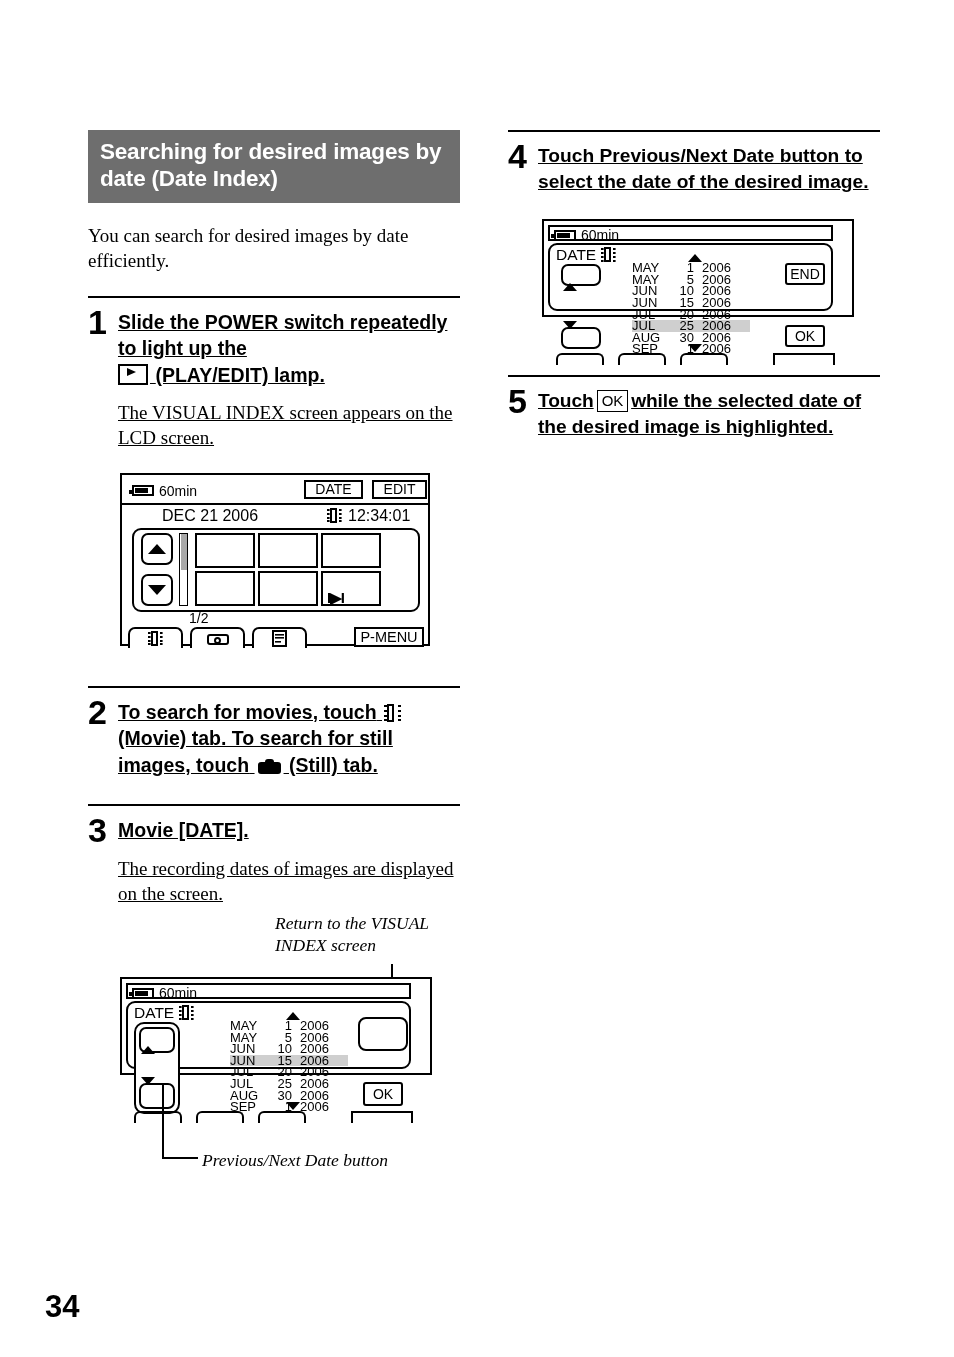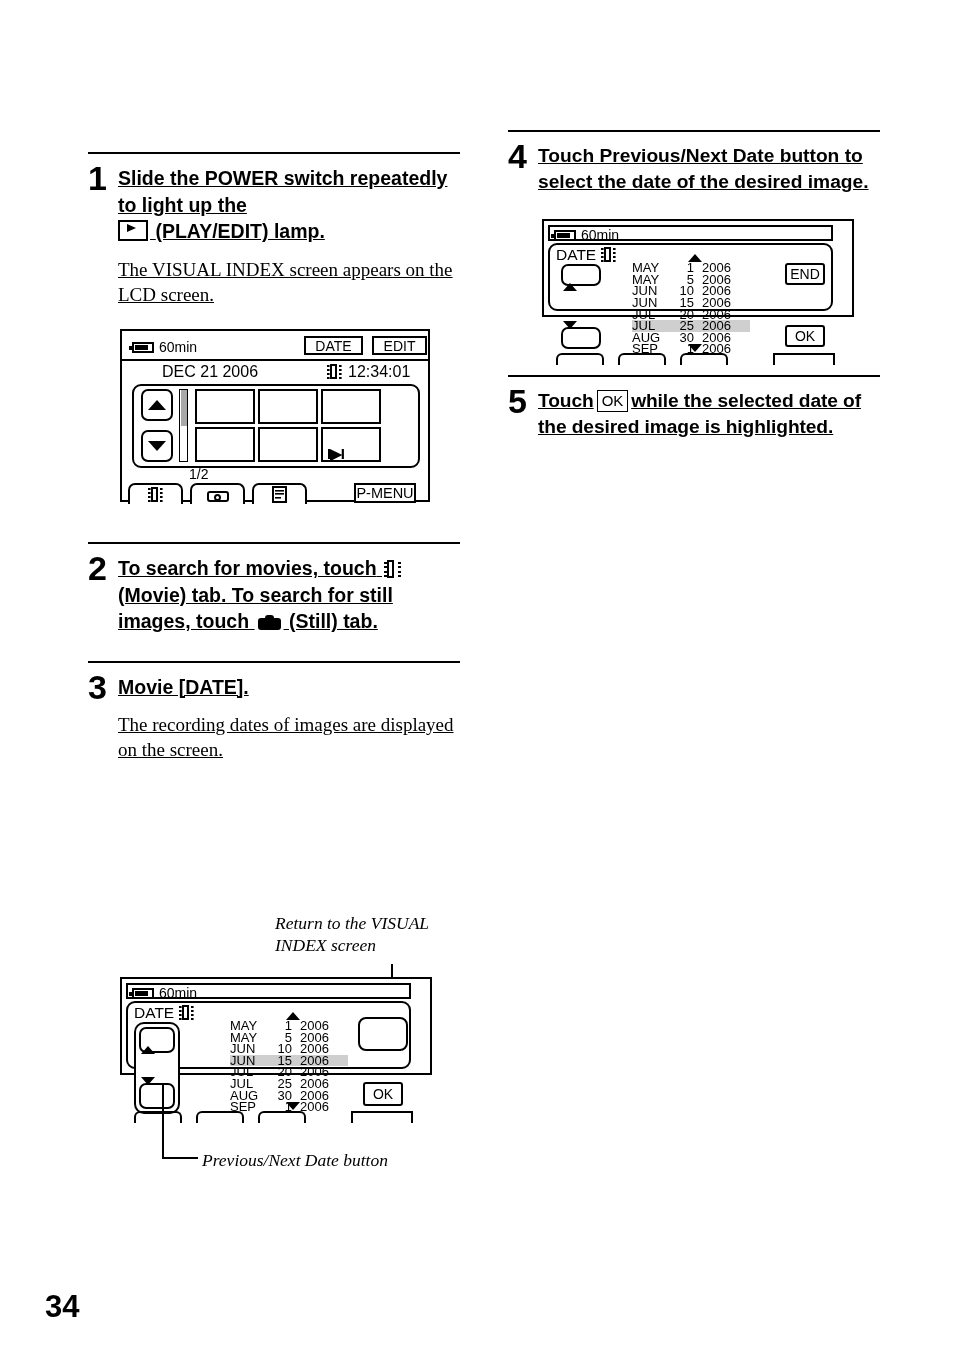--- a/index.html
+++ b/index.html
@@ -337,21 +337,23 @@
     font-size:15px; font-weight:bold; letter-spacing:-1px;
   }
 </style>
 </head>
 <body>
 
 <div class="page">
 
   <div class="col-left">
 
-
+    <div class="banner">Searching for desired images by date (Date Index)</div>
+
+    <div class="intro">You can search for desired images by date efficiently.</div>
 
     <div class="rule"></div>
     <div class="step">
       <div class="step-num">1</div>
       <div class="step-body">
         <span>Slide the POWER switch repeatedly to light up the</span><br>
         <span class="ic ic-playedit"></span>
         <span>(PLAY/EDIT) lamp.</span>
         <div class="step-note">The VISUAL INDEX screen appears on the LCD screen.</div>
       </div>
@@ -396,21 +398,21 @@
 
       <div class="tabshell" style="left:6px; top:152px; width:55px; height:21px;">
         <span class="icon-mini-film"></span>
       </div>
       <div class="tabshell" style="left:68px; top:152px; width:55px; height:21px;">
         <span class="icon-cam-tab"></span>
       </div>
       <div class="tabshell" style="left:130px; top:152px; width:55px; height:21px;">
         <span class="icon-doc-tab"></span>
       </div>
-      <div class="pmenu" style="left:232px; top:152px; width:62px; height:20px;">P-MENU</div>
+      <div class="pmenu" style="left:232px; top:152px; width:70px; height:20px;">P-MENU</div>
     </div>
 
     <div class="rule" style="margin-top:40px;"></div>
     <div class="step">
       <div class="step-num">2</div>
       <div class="step-body">
         <span>To search for movies, touch</span>
         <span class="ic ic-film"></span><br>
         <span>(Movie) tab. To search for still images, touch</span>
         <span class="ic ic-still"></span>

